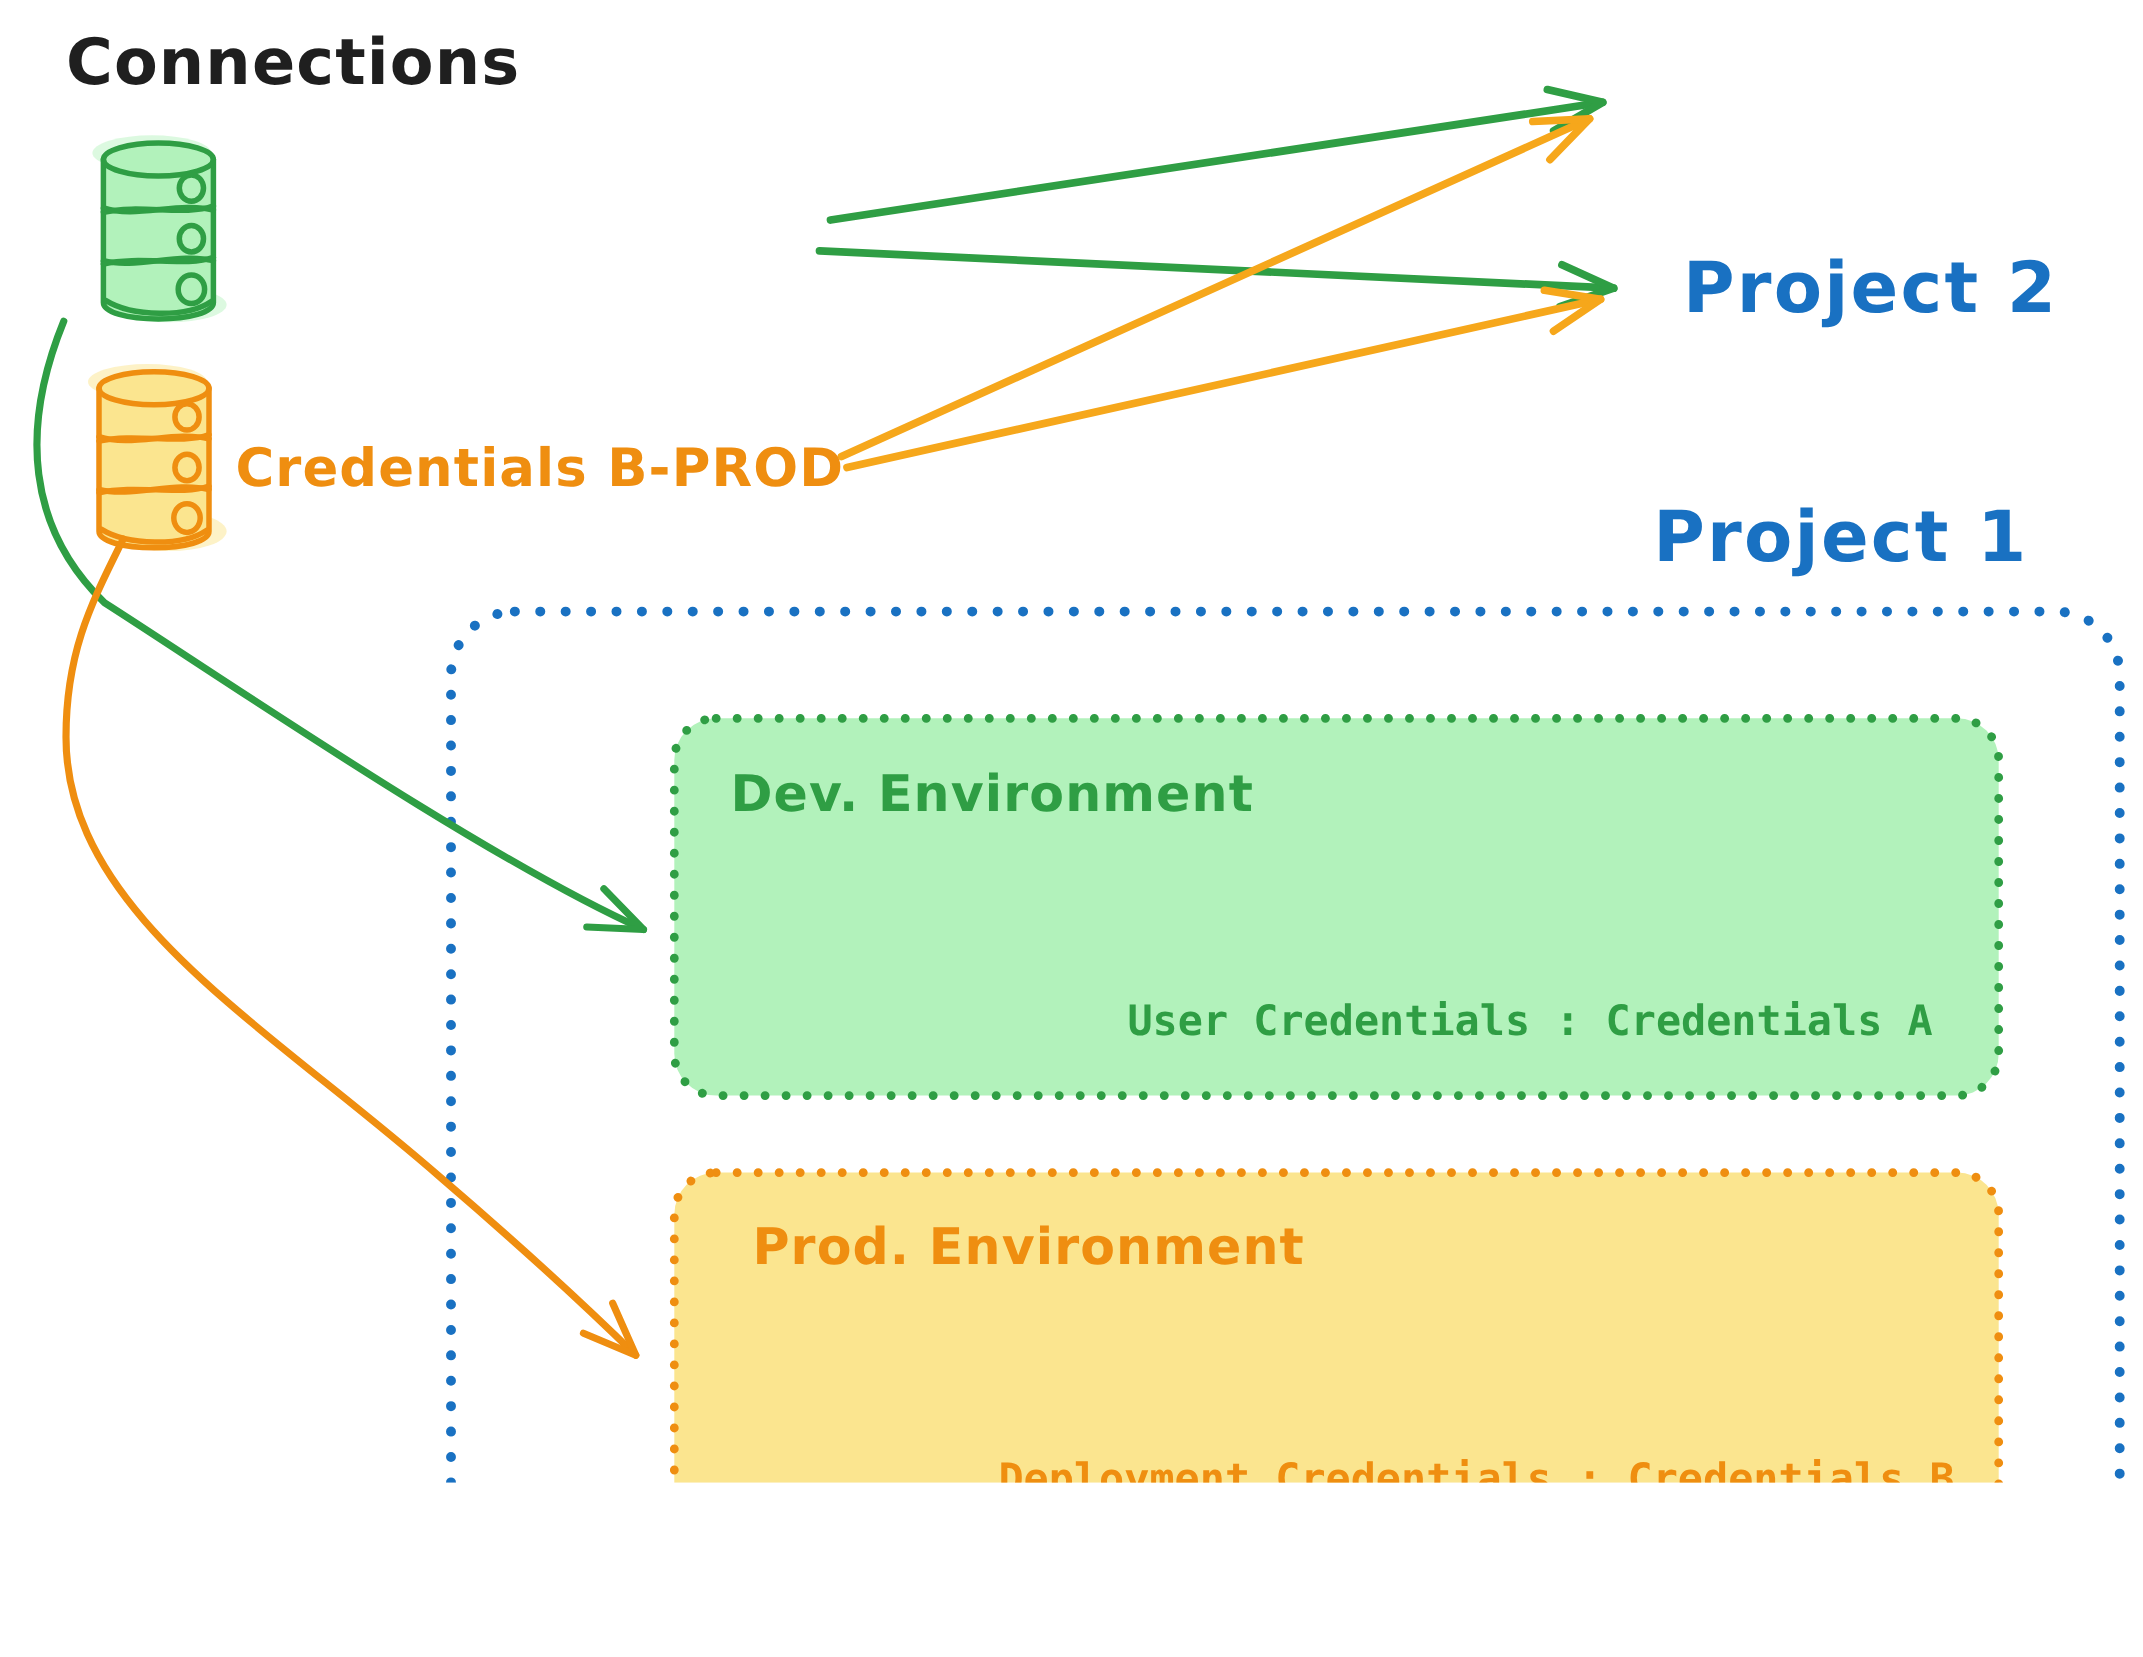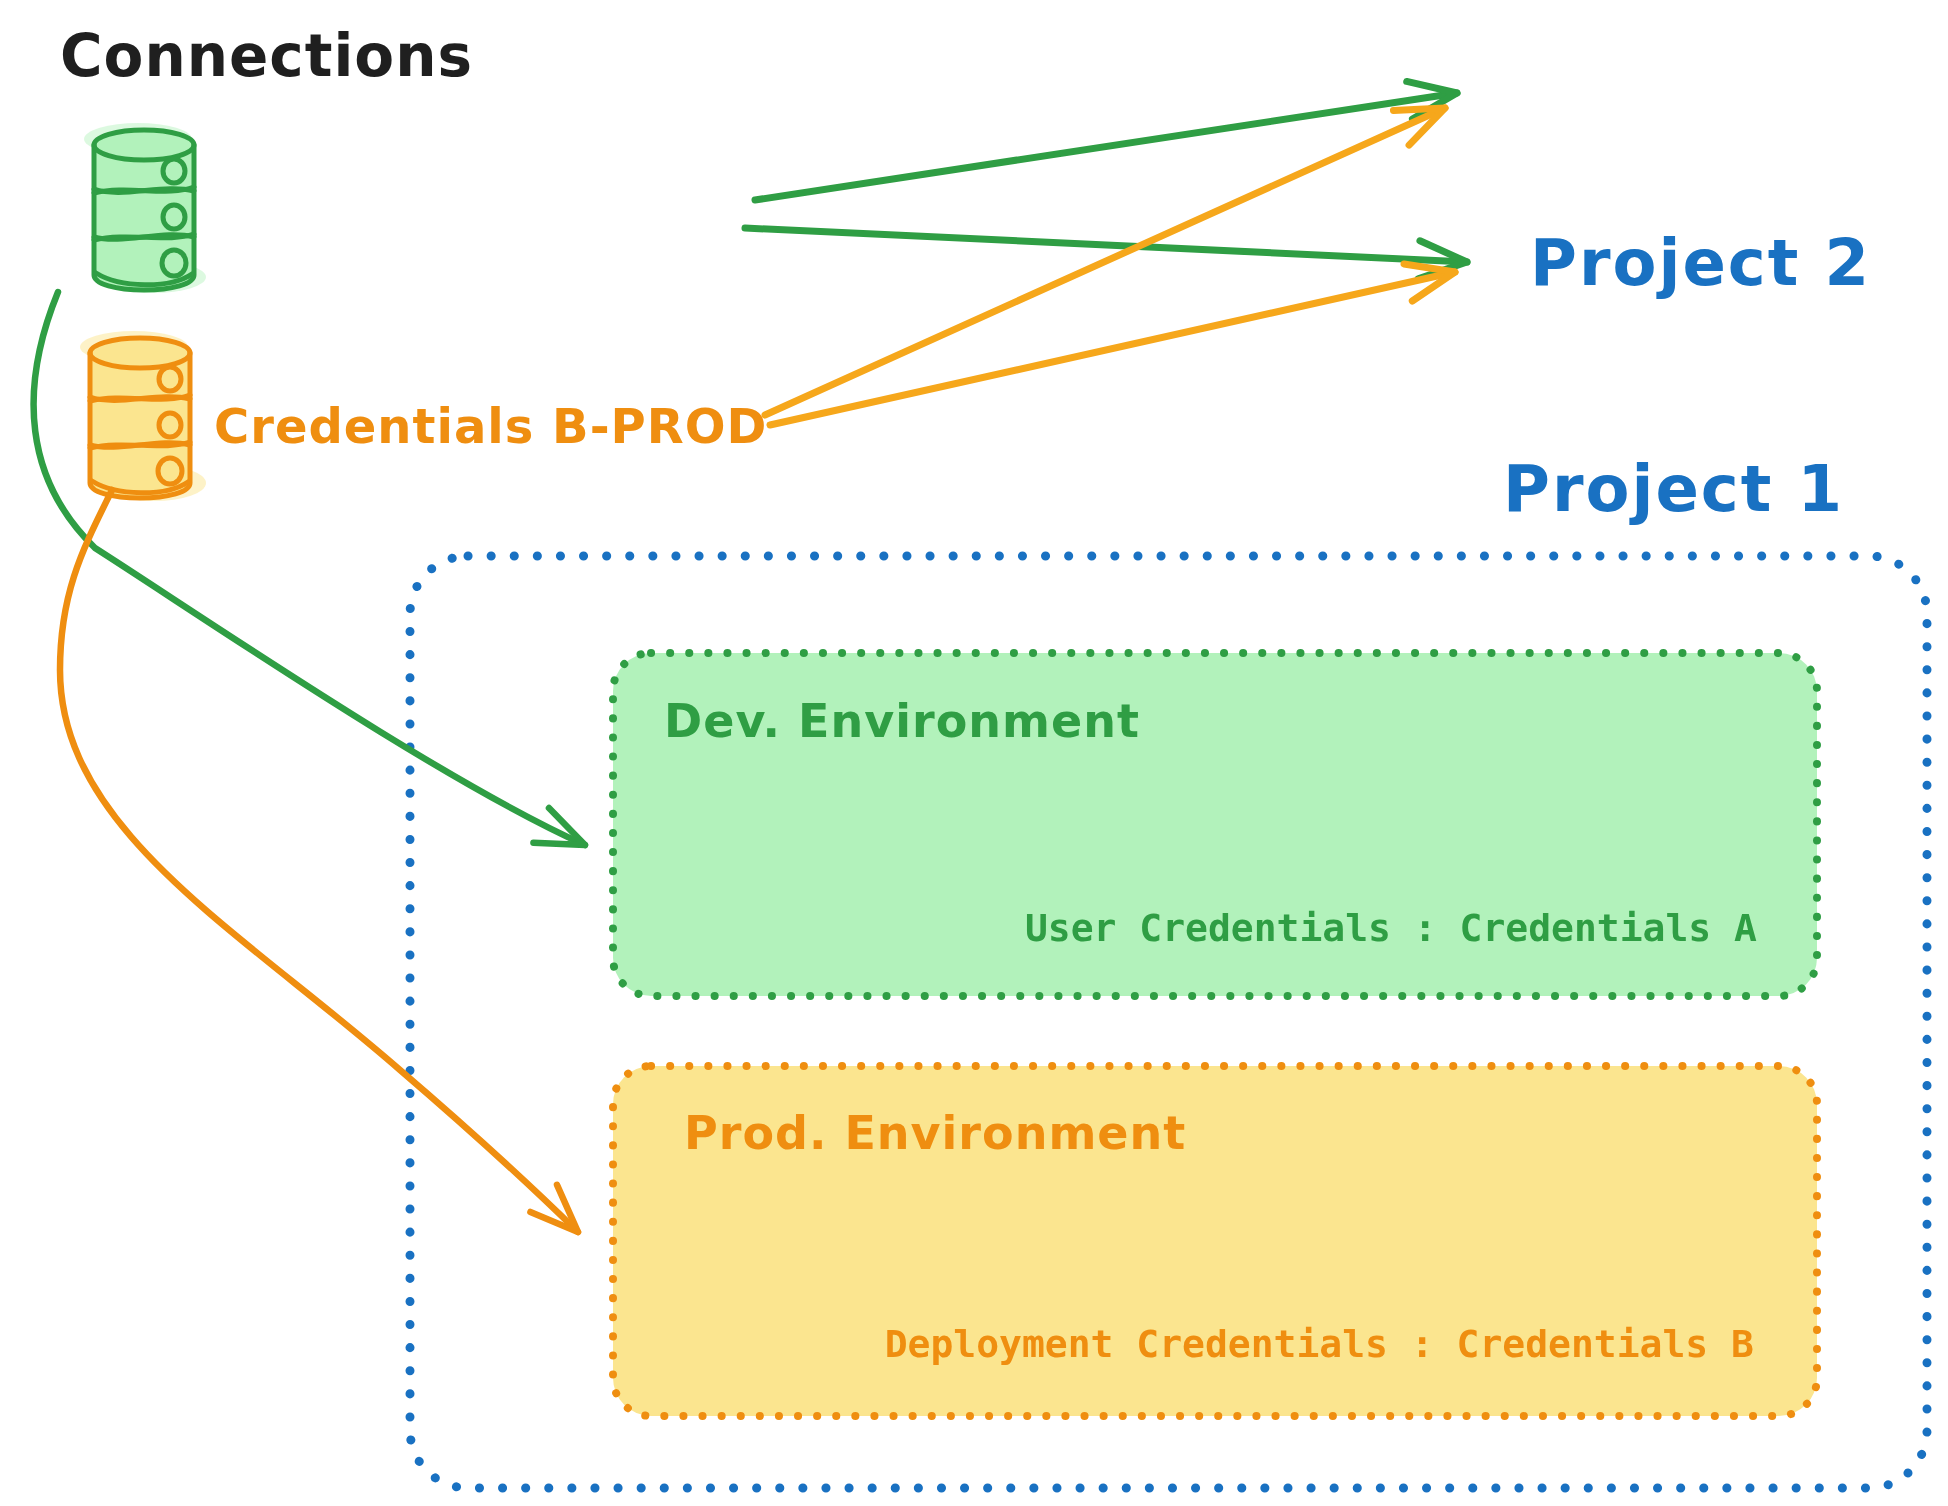--- a/index.html
+++ b/index.html
@@ -1,18 +1,18 @@
 <!DOCTYPE html>
 <html style="--ink: #1f1f1f; --blue: #1971c2; --green: #2f9e44; --green-fill: #b2f2bb; --orange: #ef8e10; --orange-fill: #fbe58f; --amber: #f6a71b;"><head>
 <meta charset="utf-8">
 <style>
   html,body{margin:0;padding:0;background:#fff;}
   .stage{
     position:relative;
-    width:1948px;height:1506px;
+    width:1948px;height:1348px;
     background:#fff;
     overflow:hidden;
     font-family:"DejaVu Sans", sans-serif;
   }
   .abs{position:absolute;}
   svg.layer{position:absolute;left:0;top:0;width:1948px;height:1506px;}
 
   .diagram-title{
     left:60px;top:22px;
     font-size:58px;font-weight:700;letter-spacing:1px;
@@ -39,21 +39,21 @@
   }
   .env-title.dev{left:664px;top:694px;color:var(--green);}
   .env-title.prod{left:664px;top:1106px;color:var(--orange);margin-left:20px;}
 
   .cred-line{
     font-family:"DejaVu Sans Mono", monospace;
     font-size:38px;font-weight:700;white-space:nowrap;
     text-align:right;
   }
   .cred-line.dev{right:191px;top:906px;color:var(--green);}
-  .cred-line.prod{right:194px;top:1322px;color:var(--orange);}
+  .cred-line.prod{right:171px;top:1322px;color:var(--orange);}
 
   .cyl-green .cyl-stroke{stroke:var(--green);}
   .cyl-green .cyl-fill{fill:var(--green-fill);}
   .cyl-orange .cyl-stroke{stroke:var(--orange);}
   .cyl-orange .cyl-fill{fill:var(--orange-fill);}
   .cyl-stroke{fill:none;stroke-width:5;stroke-linecap:round;stroke-linejoin:round;}
 </style>
 </head>
 <body>
 

